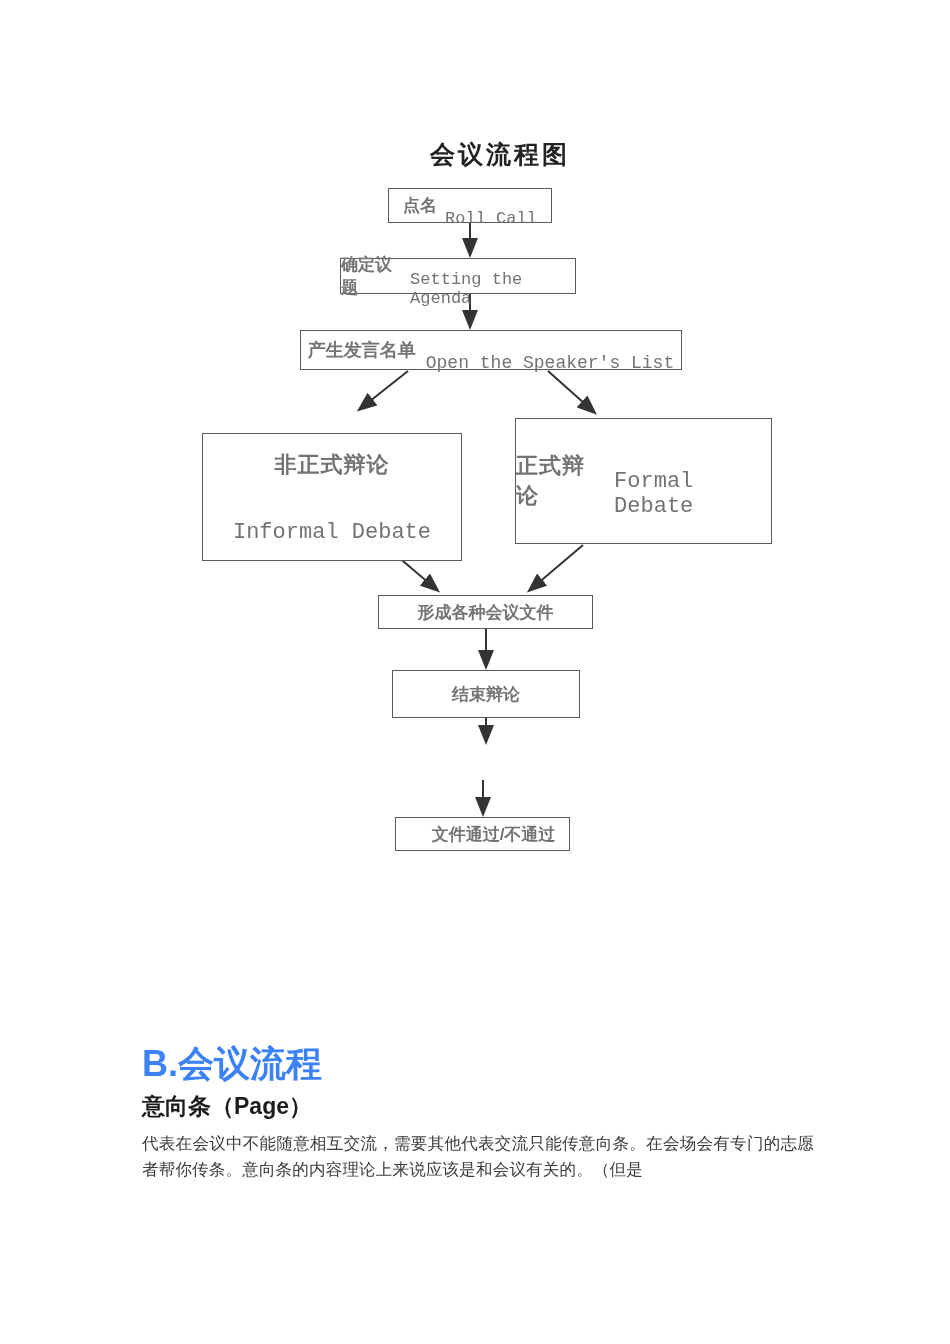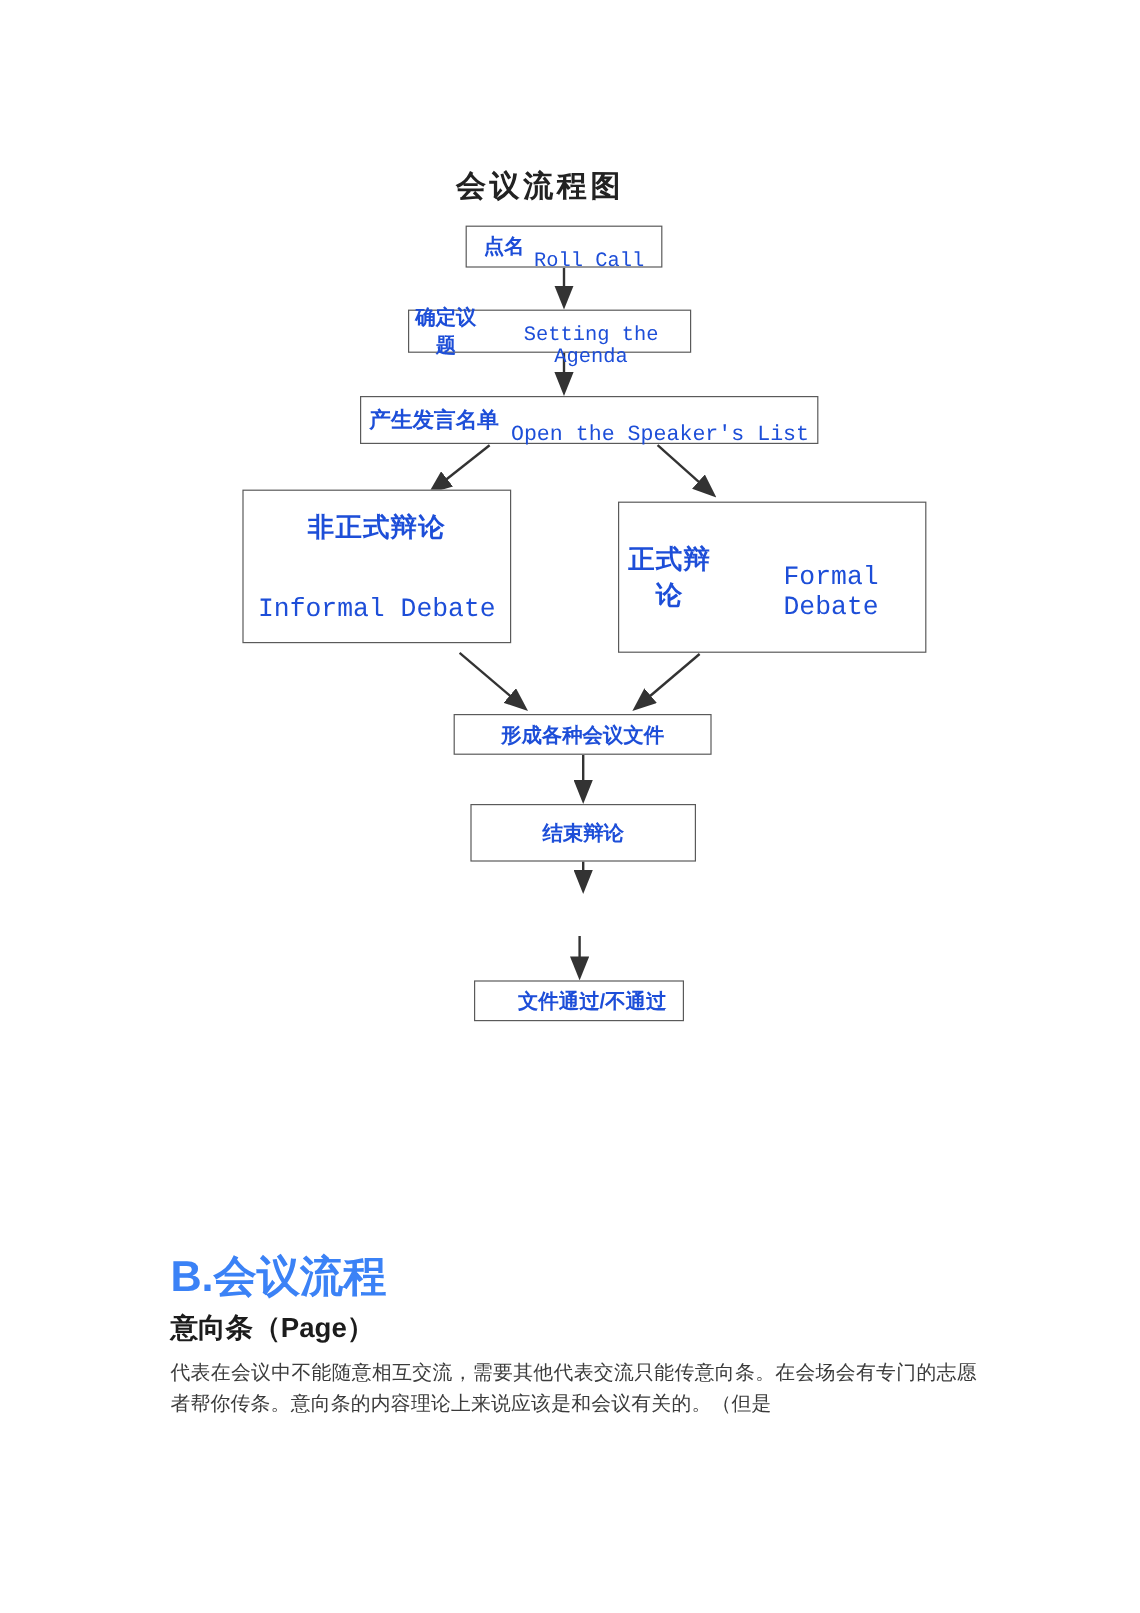--- a/index.html
+++ b/index.html
@@ -28,39 +28,38 @@
     position: absolute;
     left: 0;
     top: 0;
   }
 
   .flow-title {
     position: absolute;
     left: 380px;
     top: 138px;
     width: 190px;
-    text-align: left;
+    text-align: right;
     font-family: "Liberation Serif", "DejaVu Serif", serif;
     font-size: 25px;
     font-weight: 600;
     letter-spacing: 3px;
     color: #222;
   }
 
   .node {
     position: absolute;
     box-sizing: border-box;
     border: 1.5px solid #5a5a5a;
     background: #ffffff;
     display: flex;
     align-items: center;
     justify-content: center;
     font-family: "Liberation Serif", "DejaVu Serif", serif;
-    color: #1d4ed8;
-    text-align: center;
+    color: #737373;
   }
   .node .cn {
     font-family: "Liberation Sans", "DejaVu Sans", sans-serif;
     font-weight: 600;
   }
   .node .en {
     font-family: Liberation Mono, monospace;
     margin-top: 26px;
   }
 
@@ -70,21 +69,21 @@
   #node-roll-call .en { font-size:17px; }
 
   #node-agenda        { left:340px; top:258px; width:236px; height:36px; }
   #node-agenda .cn    { font-size:17px; margin-right:8px; }
   #node-agenda .en    { font-size:17px; }
 
   #node-speakers      { left:300px; top:330px; width:382px; height:40px; }
   #node-speakers .cn  { font-size:18px; margin-right:10px; }
   #node-speakers .en  { font-size:18px; }
 
-  #node-informal      { left:202px; top:408px; width:224px; height:128px;
+  #node-informal      { left:202px; top:433px; width:260px; height:128px;
                         flex-direction:column; gap:14px; }
   #node-informal .cn  { font-size:22px; letter-spacing:1px; }
   #node-informal .en  { font-size:22px; }
 
   #node-formal        { left:515px; top:418px; width:257px; height:126px;
                         flex-direction:row; gap:14px; }
   #node-formal .cn    { font-size:22px; letter-spacing:1px; }
   #node-formal .en    { font-size:22px; }
 
   #node-documents     { left:378px; top:595px; width:215px; height:34px; }

